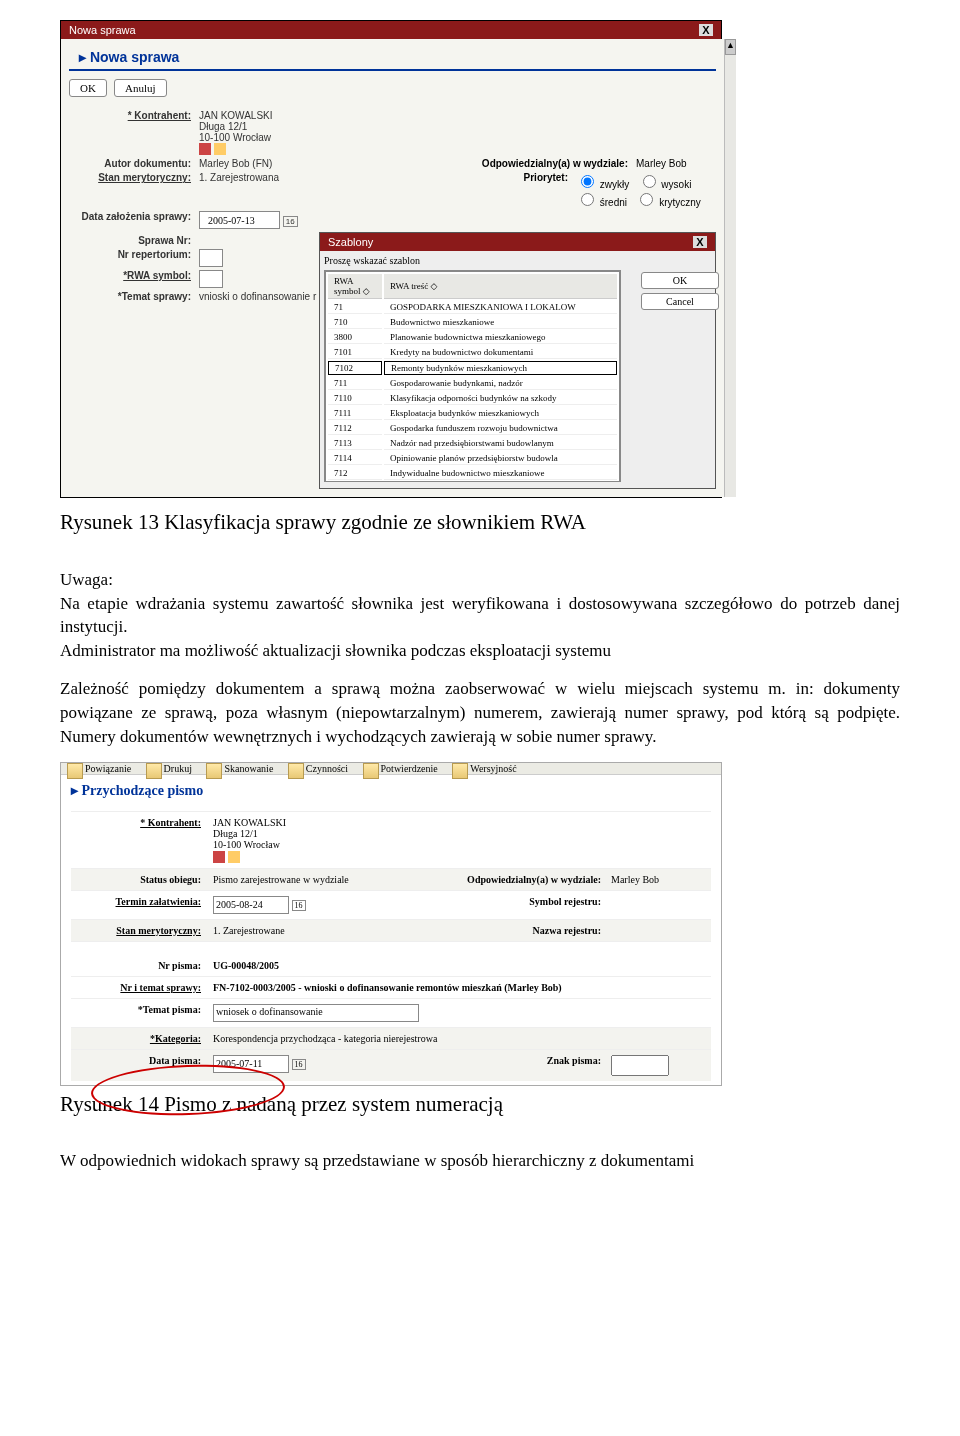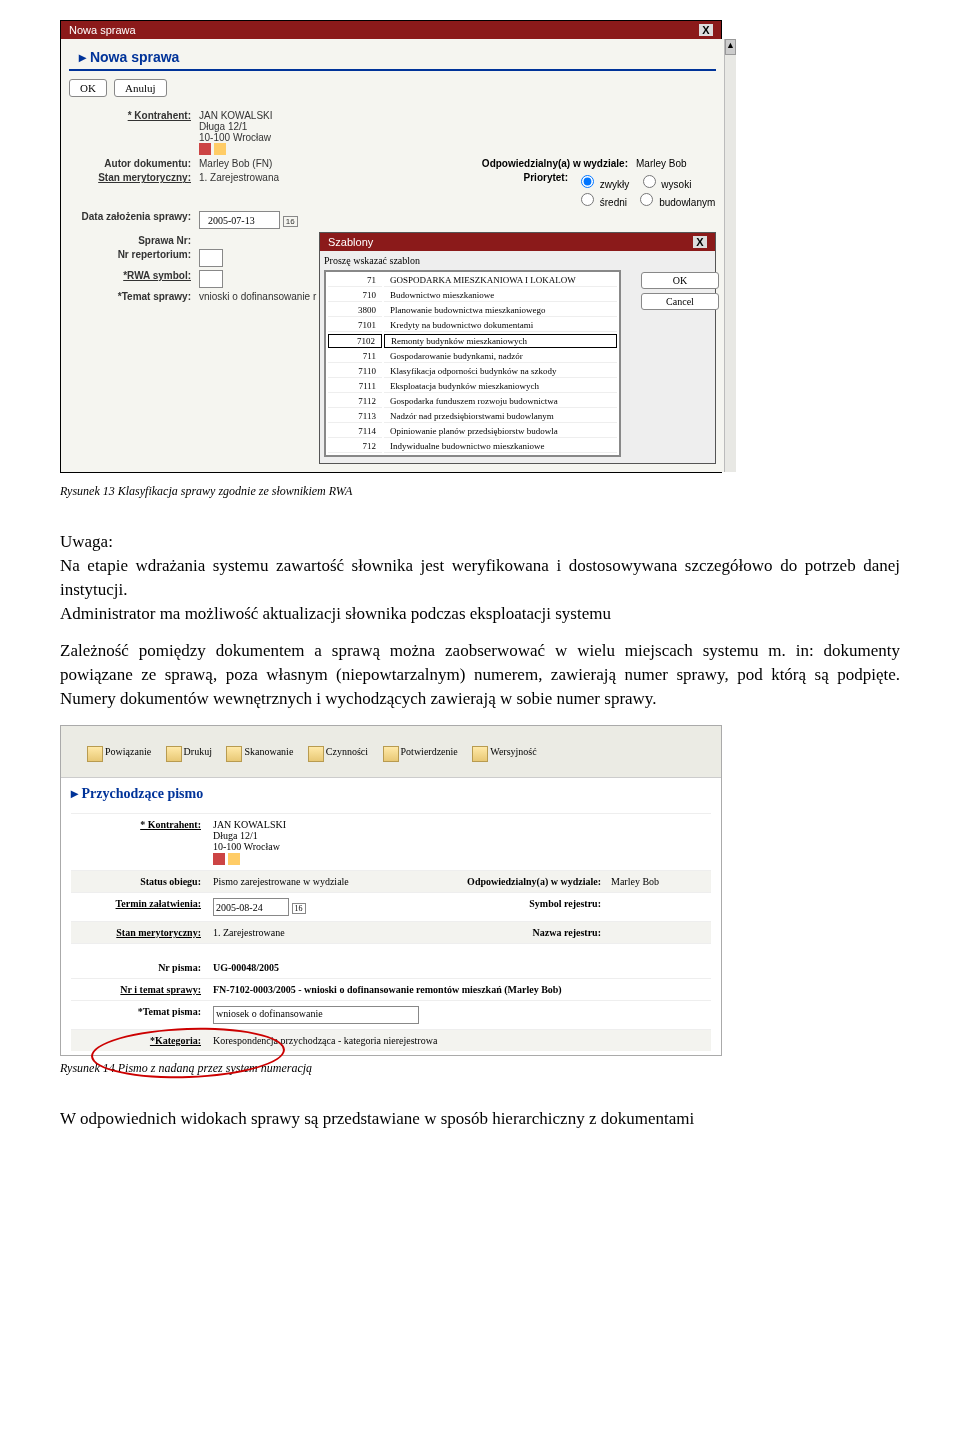--- a/index.html
+++ b/index.html
@@ -13,27 +13,27 @@
 .frow{display:flex;margin:3px 0;font-size:10px}
 .flab{width:122px;text-align:right;font-weight:bold;color:#333;padding-right:8px}
 .flab u{text-decoration:underline}
 .fval{flex:1;color:#333}
 .fval input[type=text]{border:1px solid #888;font:10px Verdana;padding:1px;height:14px}
 .dlg{border:1px solid #555;background:#eee;width:395px;position:relative}
 .dlg .wtitle{background:#8B1A1A}
 .tbl{background:#fff;border:1px solid #888;font:9px Verdana;width:100%}
 .tbl th{background:#e8e8e4;text-align:left;padding:2px 6px;font-weight:normal;border-bottom:1px solid #ccc}
 .tbl td{padding:1px 6px;border-bottom:1px solid #eee}
-.tbl td:first-child{text-align:right;width:40px}
+.tbl td:first-child{width:40px}
 .tbl tr.sel td{border:1px solid #000}
 .sbtn{display:inline-block;border:1px solid #888;background:#fff;padding:2px 16px;font:10px Verdana;border-radius:3px;margin:2px 0;width:44px;text-align:center}
-.cap{font-style:italic;font-size:12px;margin:4px 0 30px 0}
+.cap{font-size:21px;margin:4px 0 30px 0}
 .para{text-align:justify;margin:14px 0}
 .scr2{border:1px solid #aaa;background:#fff;width:660px;margin-top:10px}
-.toolbar{background:#ebebe4;padding:20px;font:10px Verdana;border-bottom:1px solid #ccc}
+.toolbar{background:#ebebe4;padding:0;font:10px Verdana;border-bottom:1px solid #ccc}
 .toolbar span{margin:0 6px;padding-left:18px;position:relative}
 .toolbar span:before{content:"";position:absolute;left:0;top:0;width:14px;height:14px;background:linear-gradient(#ffe9a8,#e8c875);border:1px solid #b89b50}
 .scr2 .subt2{color:#003399;font-weight:bold;font-size:14px;padding:6px 10px;font-family:Verdana}
 .scr2 .subt2:before{content:"▸ ";color:#003399}
 .inf{font:9px Verdana;color:#666;padding:2px 10px 8px}
 .f2{background:#fff;padding:4px 10px;font:10px Verdana}
 .f2row{display:flex;padding:5px 0;border-top:1px solid #eee}
 .f2row.shade{background:#f3f3ef}
 .f2lab{width:130px;text-align:right;font-weight:bold;padding-right:12px}
 .f2lab u{text-decoration:underline}
@@ -78,21 +78,21 @@
             <div style="width:80px">Marley Bob</div>
           </div>
       </div>
       <div class="frow two">
         <div class="left" style="display:flex">
             <div class="flab"><u>Stan merytoryczny:</u></div>
             <div class="fval">1. Zarejestrowana</div>
           </div>
         <div class="right" style="display:flex">
             <div class="rlab" style="flex:1">Priorytet:</div>
-            <div style="width:140px"><input type="radio" checked="" style=""> <span>zwykły</span> &nbsp; <input type="radio" style=""> <span>wysoki</span><br><input type="radio" style=""> <span>średni</span> &nbsp; <input type="radio" style=""> <span>budowlanym</span></div>
+            <div style="width:140px"><input type="radio" checked="" style=""> <span>zwykły</span> &nbsp; <input type="radio" style=""> <span>wysoki</span><br><input type="radio" style=""> <span>średni</span> &nbsp; <input type="radio" style=""> <span>krytyczny</span></div>
           </div>
       </div>
       <div class="frow">
           <div class="flab">Data założenia sprawy:</div>
           <div class="fval"><input type="text" style="width: 70px; padding-left: 8px;" value="2005-07-13"> <span style="border:1px solid #888;padding:0 2px;font-size:8px">16</span></div>
         </div>
 
       <div style="display:flex;align-items:flex-start">
         <div style="flex:0 0 260px">
           <div class="frow">
@@ -116,20 +116,24 @@
         <div class="dlg" style="margin-left:-10px">
           <div class="wtitle">
               <span>Szablony</span>
               <span>X</span>
             </div>
           <div style="padding:4px;font:10px Verdana">Proszę wskazać szablon</div>
           <div style="display:flex;padding:0 4px 6px 4px">
             <div style="flex:1;border:1px solid #888;background:#fff;max-height:210px;overflow:hidden">
               <table class="tbl">
                 <tbody>
+                    <tr>
+                      <th>RWA symbol ◇</th>
+                      <th>RWA treść ◇</th>
+                    </tr>
                 <tr>
                       <td>71</td>
                       <td>GOSPODARKA MIESZKANIOWA I LOKALOW</td>
                     </tr>
                 <tr>
                       <td>710</td>
                       <td>Budownictwo mieszkaniowe</td>
                     </tr>
                 <tr>
                       <td>3800</td>
@@ -241,19 +245,25 @@
       <div class="f2val" style="font-weight:bold">FN-7102-0003/2005 - wnioski o dofinansowanie remontów mieszkań (Marley Bob)</div>
     </div>
     <div class="f2row">
       <div class="f2lab">*Temat pisma:</div>
       <div class="f2val"><span class="multi">wniosek o dofinansowanie</span></div>
     </div>
     <div class="f2row shade">
       <div class="f2lab"><u>*Kategoria:</u></div>
       <div class="f2val">Korespondencja przychodząca - kategoria nierejestrowa</div>
     </div>
+    <div class="f2row shade">
+      <div class="f2lab">Data pisma:</div>
+      <div class="f2val"><input type="text" style="width: 70px;" value="2005-07-11"> <span style="border:1px solid #888;padding:0 2px;font-size:8px">16</span></div>
+      <div class="f2col2">Znak pisma:</div>
+      <div class="f2val2"><input type="text" style="width: 50px;"></div>
+    </div>
   </div>
   <div style="position:absolute;border:2px solid #c00;border-radius:50%;width:190px;height:46px;left:30px;top:302px;transform:rotate(-2deg)"></div>
 </div>
 
 <div class="cap">Rysunek 14 Pismo z nadaną przez system numeracją</div>
 
 <div class="para">W odpowiednich widokach sprawy są przedstawiane w sposób hierarchiczny z dokumentami</div>
 
 </body></html>

